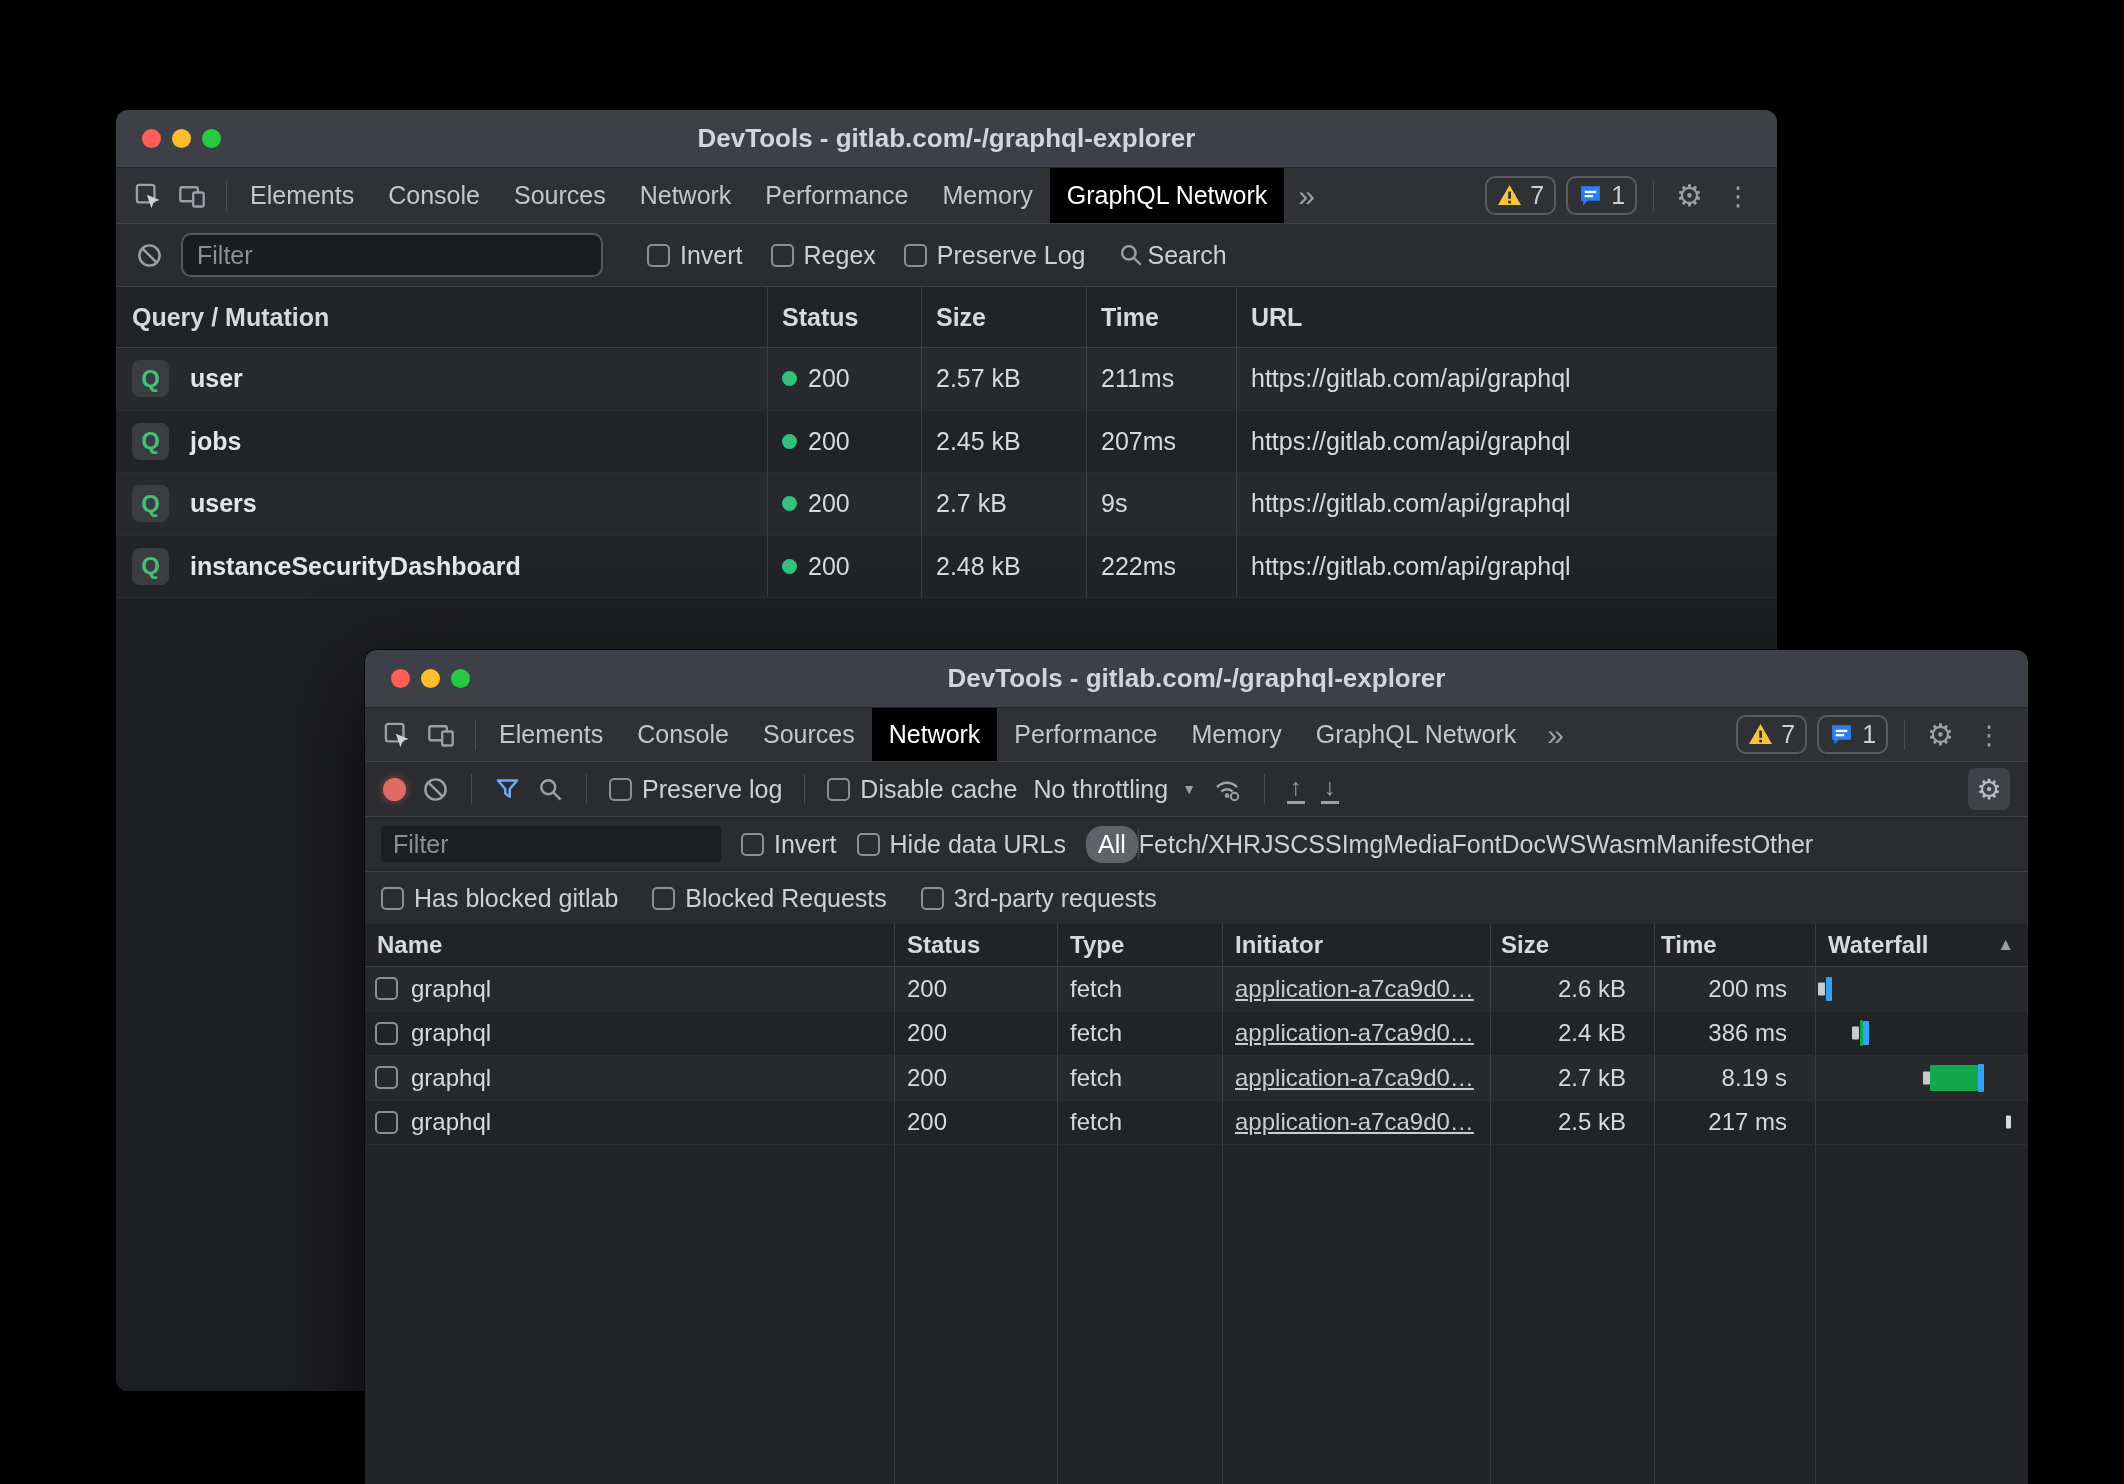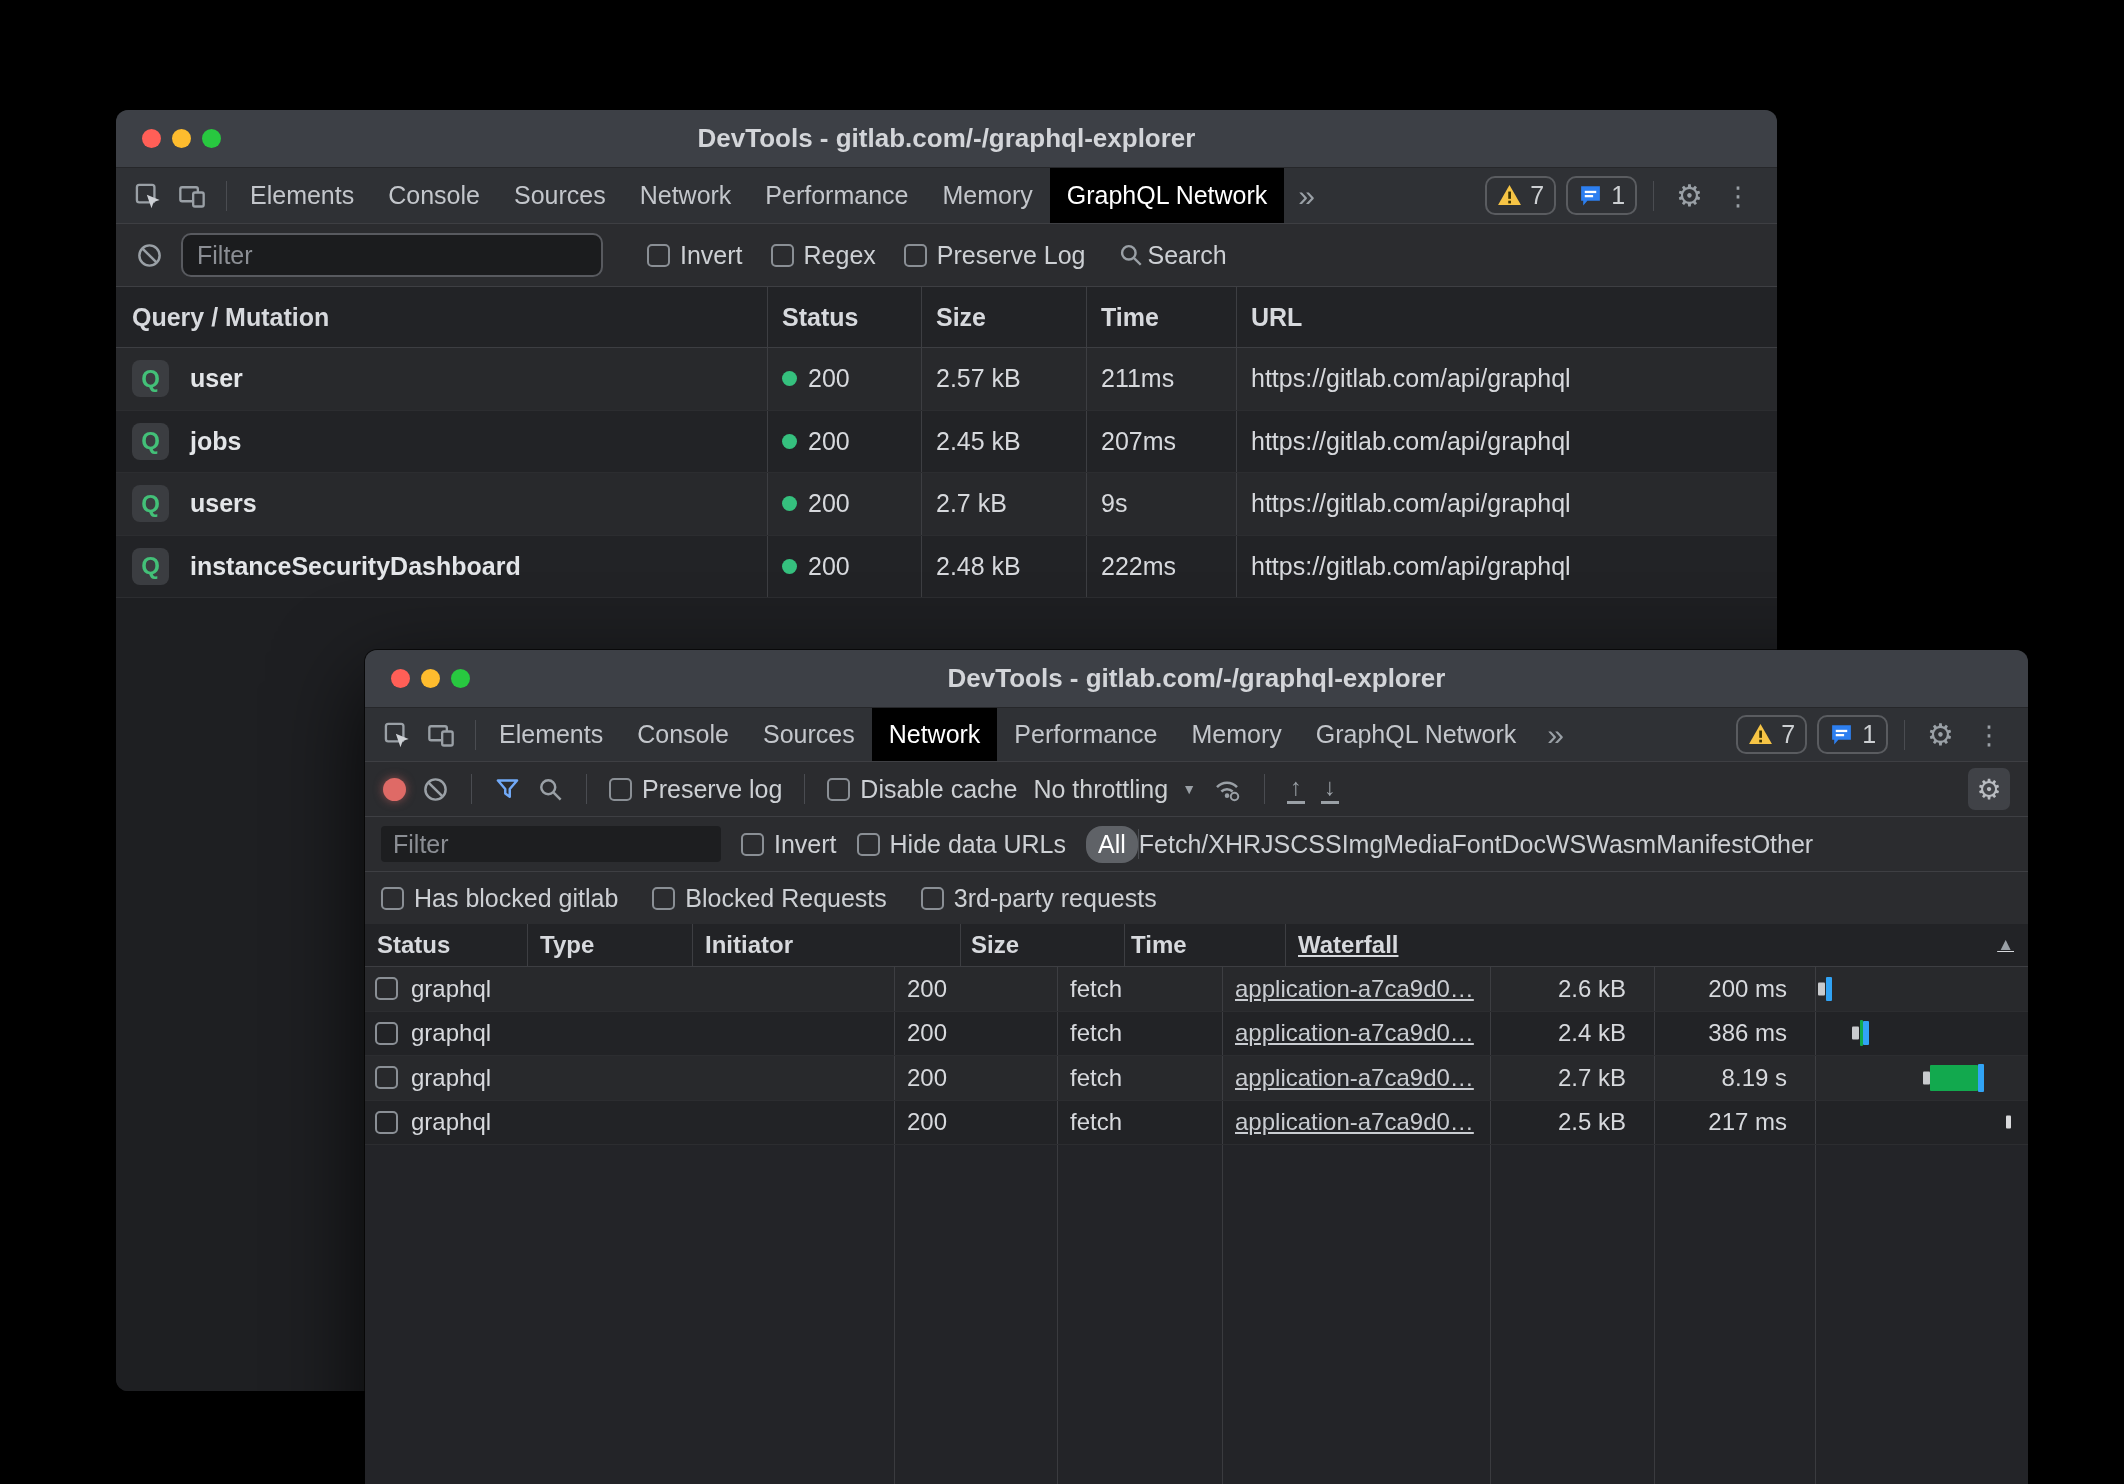--- a/index.html
+++ b/index.html
@@ -80,21 +80,21 @@
   .bc2{width:165px;}
   .bc3{width:150px;}
   .bc4{flex:1;}
   
   .fc0{width:530px;padding-left:12px;}
   .fc1{width:163px;padding-left:12px;}
   .fc2{width:165px;padding-left:12px;}
   .fc3{width:268px;padding-left:12px;}
   .fc4{width:164px;}
   .fc5{width:161px;}
-  .fc6{flex:1;position:relative;padding-left:0;text-decoration:underline;}
+  .fc6{flex:1;position:relative;padding-left:0;}
   .qbadge{width:37px;height:37px;border-radius:8px;background:#3b3d41;color:#43c078;font-weight:700;font-size:24px;
     display:flex;align-items:center;justify-content:center;margin-right:21px;flex:0 0 auto;}
   .qname{font-weight:700;color:#e3e5e8;text-align:right;}
   .dot{width:15px;height:15px;border-radius:50%;background:#35c07e;margin-right:11px;flex:0 0 auto;}
   .initiator{text-decoration:underline;color:#c9ccd1;}
   .sorttri{margin-left:auto;padding-right:14px;color:#9aa0a6;font-size:17px;}
   .wfhdr{padding-left:12px;}
   .wfbar{position:absolute;top:50%;transform:translateY(-50%);border-radius:1px;}
   .emptyarea{display:flex;flex:1;background:#232428;}
   .emptyarea .ecell{border-right:1px solid #3a3b3f;box-sizing:border-box;}
@@ -403,20 +403,21 @@
       <span class="cbbox"></span>
       <span>Blocked Requests</span>
     </label>
     <label class="cb">
       <span class="cbbox"></span>
       <span>3rd-party requests</span>
     </label>
   </div>
 
   <div class="thead">
+    <div class="cell fc0">Name</div>
     <div class="cell fc1">Status</div>
     <div class="cell fc2">Type</div>
     <div class="cell fc3">Initiator</div>
     <div class="cell fc4" style="padding-left:10px;">Size</div>
     <div class="cell fc5" style="padding-left:6px;">Time</div>
     <div class="cell fc6 last wfhdr">
       <span>Waterfall</span>
       <span class="sorttri">▲</span>
     </div>
   </div>

